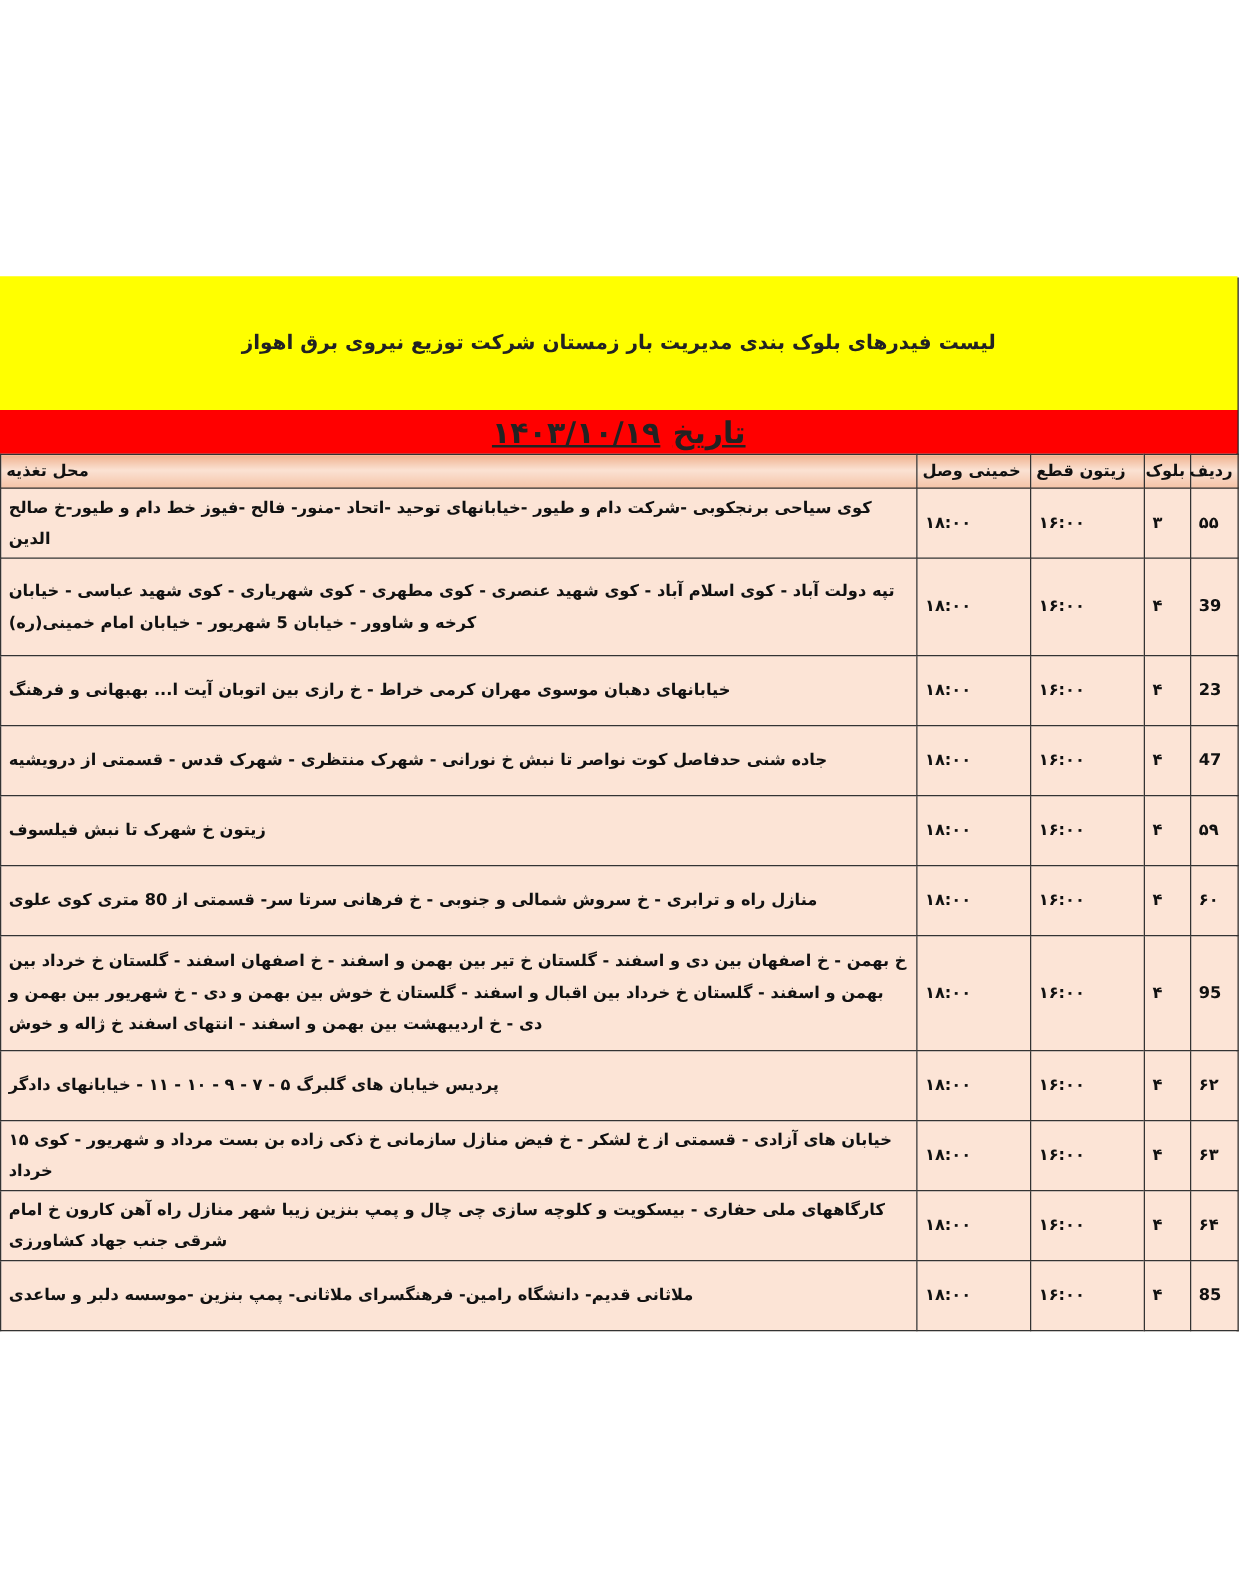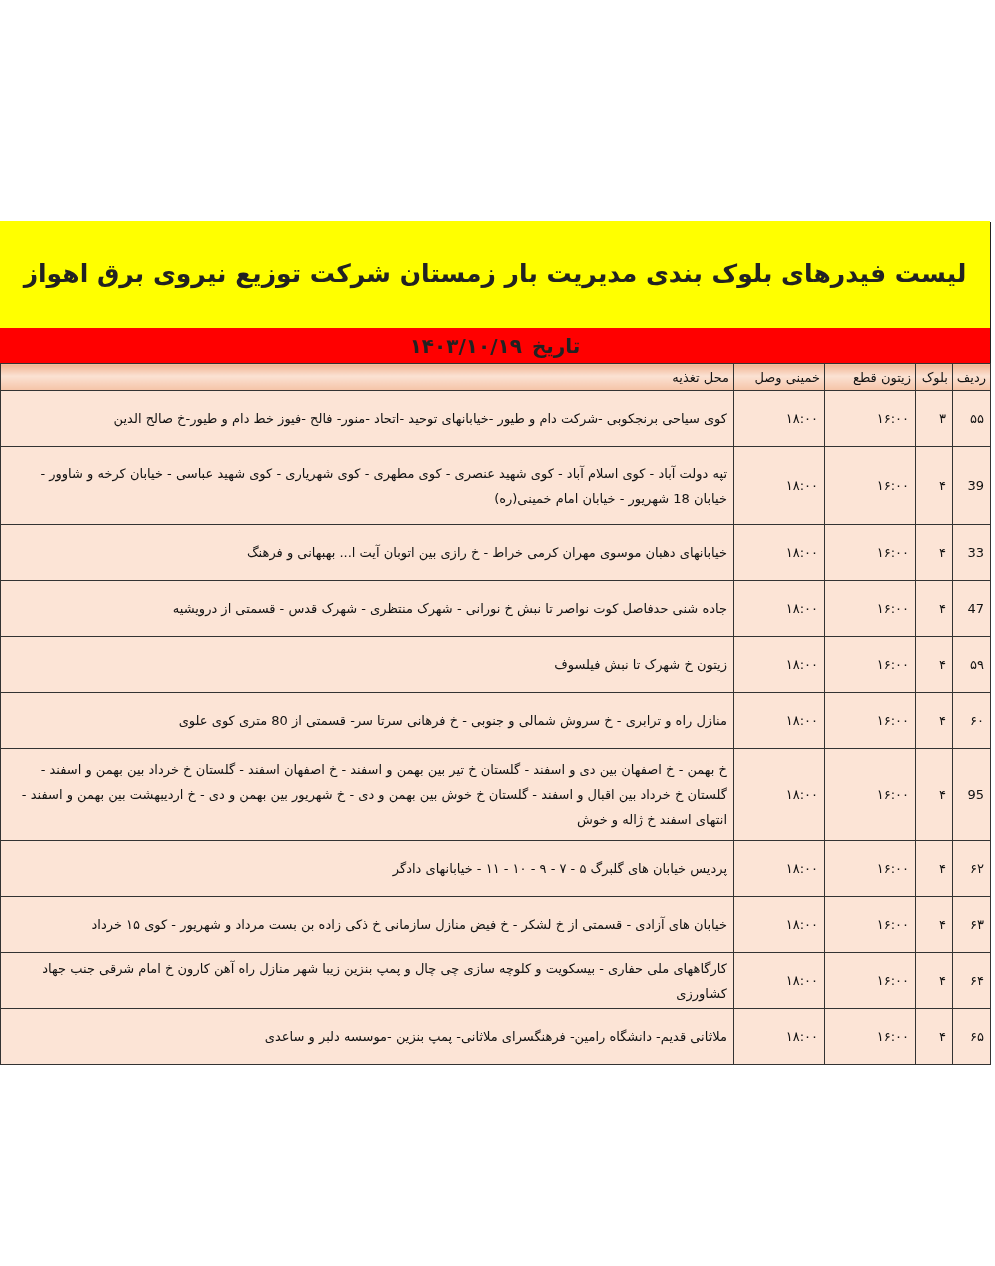--- a/index.html
+++ b/index.html
@@ -31,50 +31,51 @@
     .title-band {
       height: 107px;
       background: #ffff00;
       display: flex;
       align-items: center;
       justify-content: center;
       direction: rtl;
     }
     .title-band span {
       font-weight: bold;
-      font-size: 25px;
+      font-size: 16px;
       color: #222;
       margin-top: -2px;
     }
     .date-band {
       height: 35px;
       background: #ff0000;
       display: flex;
       align-items: center;
       justify-content: center;
       direction: rtl;
       gap: 10px;
     }
     .date-band span {
       font-weight: bold;
-      font-size: 20px;
+      font-size: 24px;
       color: #222;
+      text-decoration: underline;
     }
     table.feeders {
       width: 990px;
       border-collapse: collapse;
       direction: rtl;
       table-layout: fixed;
     }
     table.feeders th, table.feeders td {
       border: 1.5px solid #333;
-      text-align: right;
+      text-align: left;
       vertical-align: middle;
       color: #111;
-      font-weight: normal;
+      font-weight: bold;
     }
     table.feeders th {
       height: 26px;
       font-size: 13px;
       background: linear-gradient(to bottom, #f0b391 0%, #fbe2d3 45%, #f5c3a7 100%);
       padding: 0 4px;
     }
     table.feeders td {
       background: #fce4d6;
       font-size: 13px;
@@ -126,24 +127,24 @@
         <td class="col-block">۳</td>
         <td class="col-time">۱۶:۰۰</td>
         <td class="col-time">۱۸:۰۰</td>
         <td>کوی سیاحی برنجکوبی -شرکت دام و طیور -خیابانهای توحید -اتحاد -منور- فالح -فیوز خط دام و طیور-خ صالح الدین</td>
       </tr>
       <tr style="height:78px">
         <td class="col-num">39</td>
         <td class="col-block">۴</td>
         <td class="col-time">۱۶:۰۰</td>
         <td class="col-time">۱۸:۰۰</td>
-        <td>تپه دولت آباد - کوی اسلام آباد - کوی شهید عنصری - کوی مطهری - کوی شهریاری - کوی شهید عباسی - خیابان کرخه و شاوور - خیابان 18 شهریور - خیابان امام خمینی(ره)</td>
-      </tr>
-      <tr style="height:56px">
-        <td class="col-num">33</td>
+        <td>تپه دولت آباد - کوی اسلام آباد - کوی شهید عنصری - کوی مطهری - کوی شهریاری - کوی شهید عباسی - خیابان کرخه و شاوور - خیابان 5 شهریور - خیابان امام خمینی(ره)</td>
+      </tr>
+      <tr style="height:56px">
+        <td class="col-num">23</td>
         <td class="col-block">۴</td>
         <td class="col-time">۱۶:۰۰</td>
         <td class="col-time">۱۸:۰۰</td>
         <td>خیابانهای دهبان  موسوی  مهران  کرمی خراط - خ رازی بین اتوبان آیت ا... بهبهانی و فرهنگ</td>
       </tr>
       <tr style="height:56px">
         <td class="col-num">47</td>
         <td class="col-block">۴</td>
         <td class="col-time">۱۶:۰۰</td>
         <td class="col-time">۱۸:۰۰</td>
@@ -185,21 +186,21 @@
         <td>خیابان های آزادی - قسمتی از خ لشکر - خ فیض منازل سازمانی خ ذکی زاده بن بست مرداد و شهریور - کوی ۱۵ خرداد</td>
       </tr>
       <tr style="height:56px">
         <td class="col-num">۶۴</td>
         <td class="col-block">۴</td>
         <td class="col-time">۱۶:۰۰</td>
         <td class="col-time">۱۸:۰۰</td>
         <td>کارگاههای ملی حفاری - بیسکویت و کلوچه سازی چی چال و پمپ بنزین زیبا شهر منازل راه آهن کارون خ امام شرقی جنب جهاد کشاورزی</td>
       </tr>
       <tr style="height:56px">
-        <td class="col-num">۶۵</td>
+        <td class="col-num">85</td>
         <td class="col-block">۴</td>
         <td class="col-time">۱۶:۰۰</td>
         <td class="col-time">۱۸:۰۰</td>
         <td>ملاثانی قدیم- دانشگاه رامین- فرهنگسرای ملاثانی- پمپ بنزین -موسسه دلبر و ساعدی</td>
       </tr>
     </tbody>
   </table>
 </div>
 
 </body></html>

